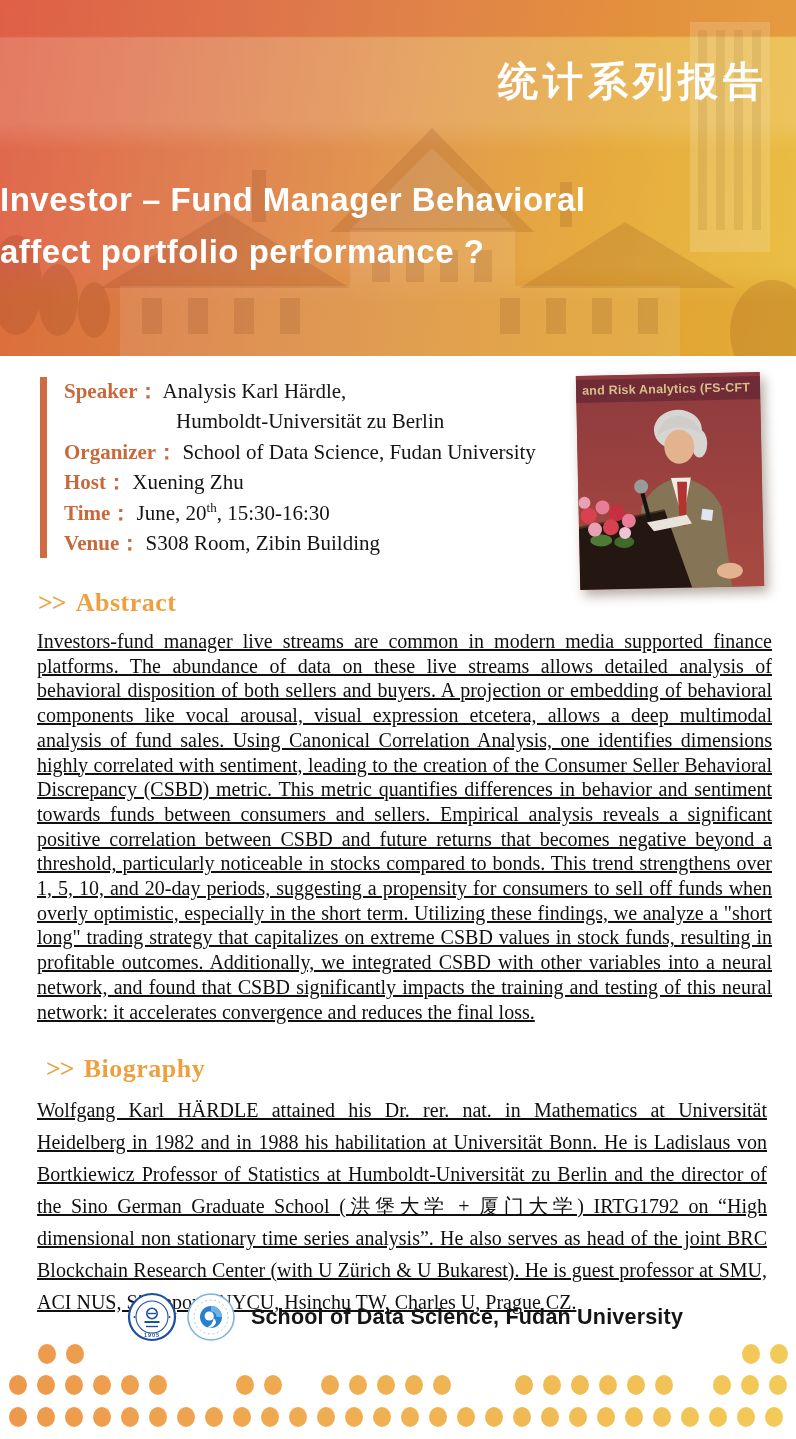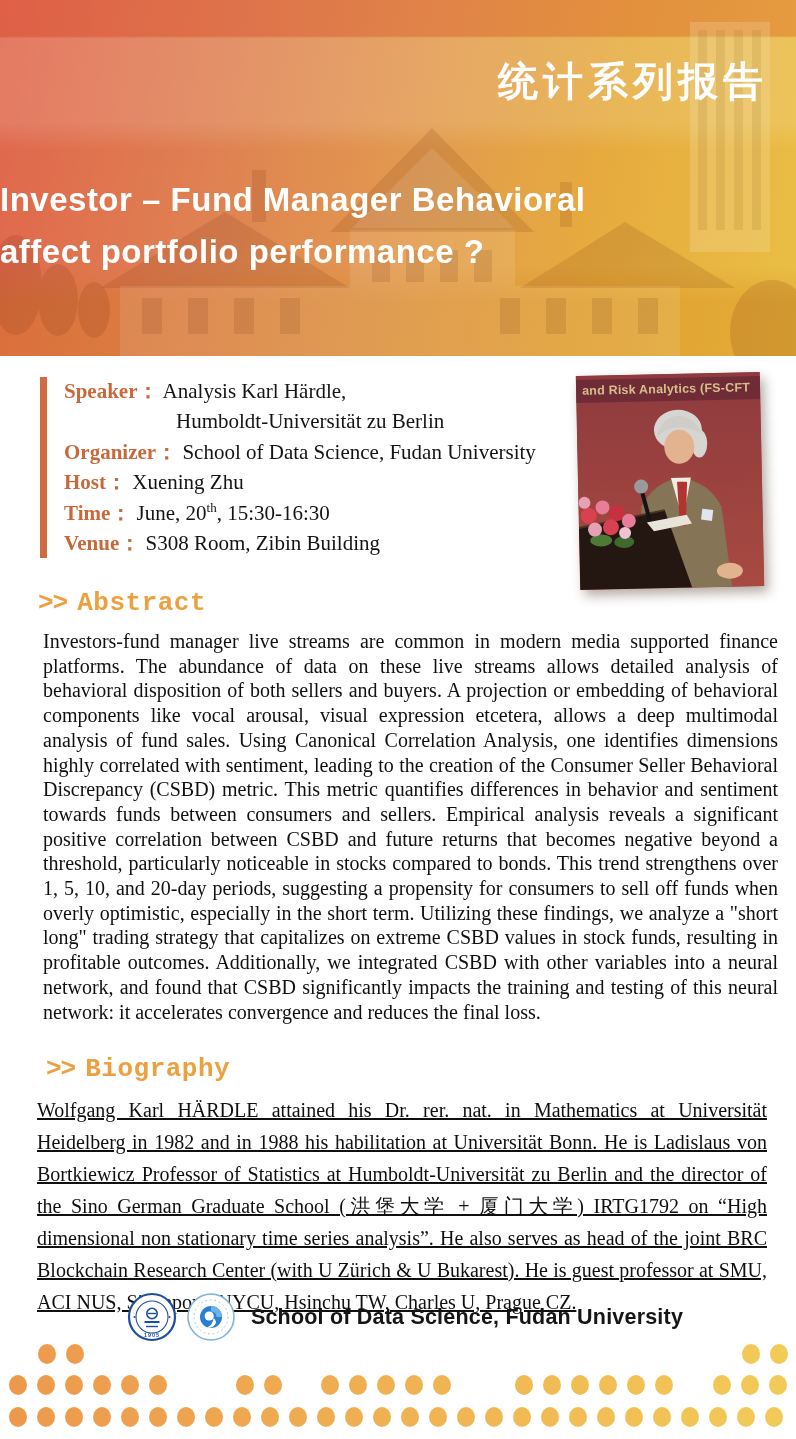--- a/index.html
+++ b/index.html
@@ -49,30 +49,30 @@
   .photo-art { position:absolute; inset:0; }
   .photo-banner {
     position:absolute; left:0; top:4px; width:100%; height:23px;
     background:#6F2C36; color:#D8BE8C; white-space:nowrap; overflow:hidden;
     font-family:"Liberation Sans", sans-serif; font-weight:bold;
     font-size:12.5px; line-height:23px; padding-left:6px; letter-spacing:0.2px;
   }
 
   
   .section-heading {
-    position:absolute; font-family:Liberation Mono, monospace;
+    position:absolute; font-family:Liberation Serif, serif;
     font-weight:bold; font-size:26px; color:#EDA03F; letter-spacing:0.5px;
   }
   .heading-abstract { left:38px; top:588px; }
   .heading-biography { left:46px; top:1054px; }
   .heading-marker { letter-spacing:-1px; margin-right:10px; }
   .body-text {
     position:absolute; font-size:20px; color:#101010; text-align:justify;
   }
-  .abstract-body { left:43px; top:629px; width:735px; line-height:24.7px; }
+  .abstract-body { left:37px; top:629px; width:735px; line-height:24.7px;text-decoration:underline; }
   .biography-body { left:37px; top:1094px; width:730px; line-height:32px;text-decoration:underline; }
 
   
   .footer {
     position:absolute; left:0; top:1290px; width:796px; height:54px;
     display:flex; align-items:center; justify-content:center; gap:9px;
     padding-left:14px;
   }
   .footer-logo { width:50px; height:50px; flex:0 0 auto; }
   .footer-text {

